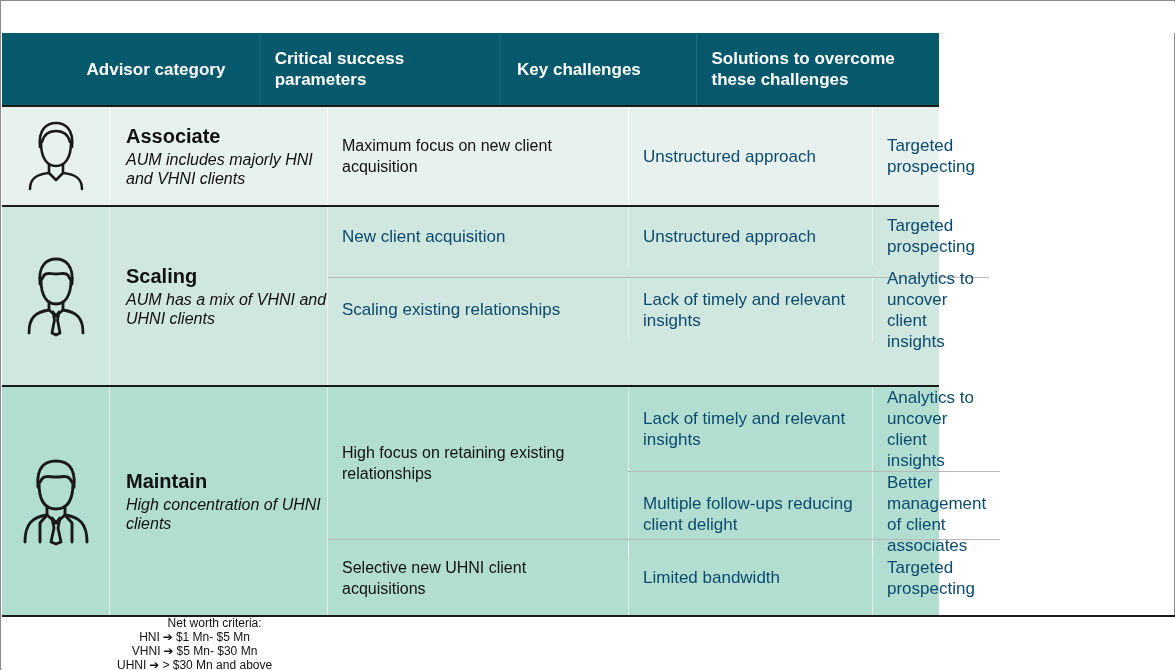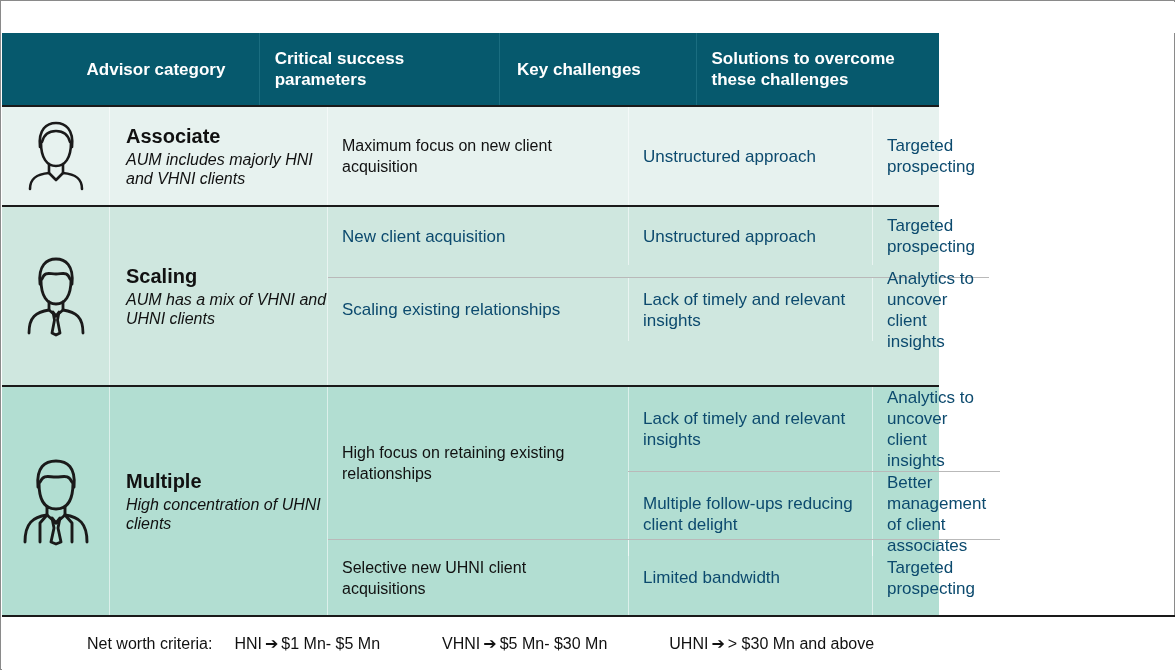--- a/index.html
+++ b/index.html
@@ -58,21 +58,21 @@
   
   .span-wrap{display:flex;box-sizing:border-box;}
   .span-par{width:300px;flex:0 0 300px;padding:0 14px;display:flex;align-items:center;
             font-size:16px;color:#111;line-height:21px;box-sizing:border-box;}
   .span-right{flex:1 1 auto;display:flex;flex-direction:column;box-sizing:border-box;}
   .span-right .srow{flex:1 1 0;}
 
   
   .footer{position:absolute;left:1px;top:614px;width:1173px;height:55px;background:#ffffff;
           display:flex;align-items:center;border-top:2px solid #1a1a1a;box-sizing:border-box;}
-  .foot-inner{display:flex;align-items:center;padding-left:85px;font-size:16px;color:#111;}
+  .foot-inner{display:flex;align-items:center;padding-left:115px;font-size:12px;color:#111;flex-direction:column;}
   .foot-lbl{margin-right:22px;}
   .foot-item{margin-right:62px;white-space:nowrap;text-align:right;}
   .arrow{font-weight:bold;padding:0 3px;}
 
   .topstrip{position:absolute;left:1px;top:1px;width:1173px;height:31px;background:#fff;}
 
   svg{display:block;}
 </style>
 </head>
 <body>
@@ -181,21 +181,21 @@
               <path d="M49 60 C63 62 71 68 71 87"></path>
               <path d="M31 60 L24 68 L24 87"></path>
               <path d="M49 60 L56 68 L56 87"></path>
               <path d="M36 63 L40 68 L44 63 L42 73 L45 87 L40 89 L35 87 L38 73 Z"></path>
             </g>
           </svg>
         </span>
       </div>
 
       <div class="col-cat">
-        <div class="cat-title">Multiple</div>
+        <div class="cat-title">Maintain</div>
         <div class="cat-sub">High concentration of UHNI clients</div>
       </div>
 
       <div class="col-rest">
 
         <div class="span-wrap" style="height:152px;">
           <div class="span-par">High focus on retaining existing relationships</div>
           <div class="span-right">
             <div class="srow">
               <div class="sc sc-key">Lack of timely and relevant insights</div>

